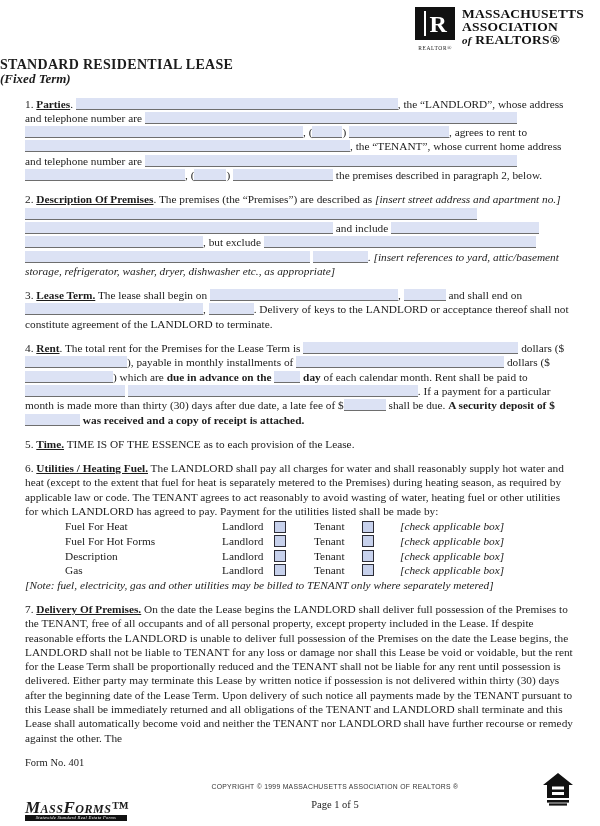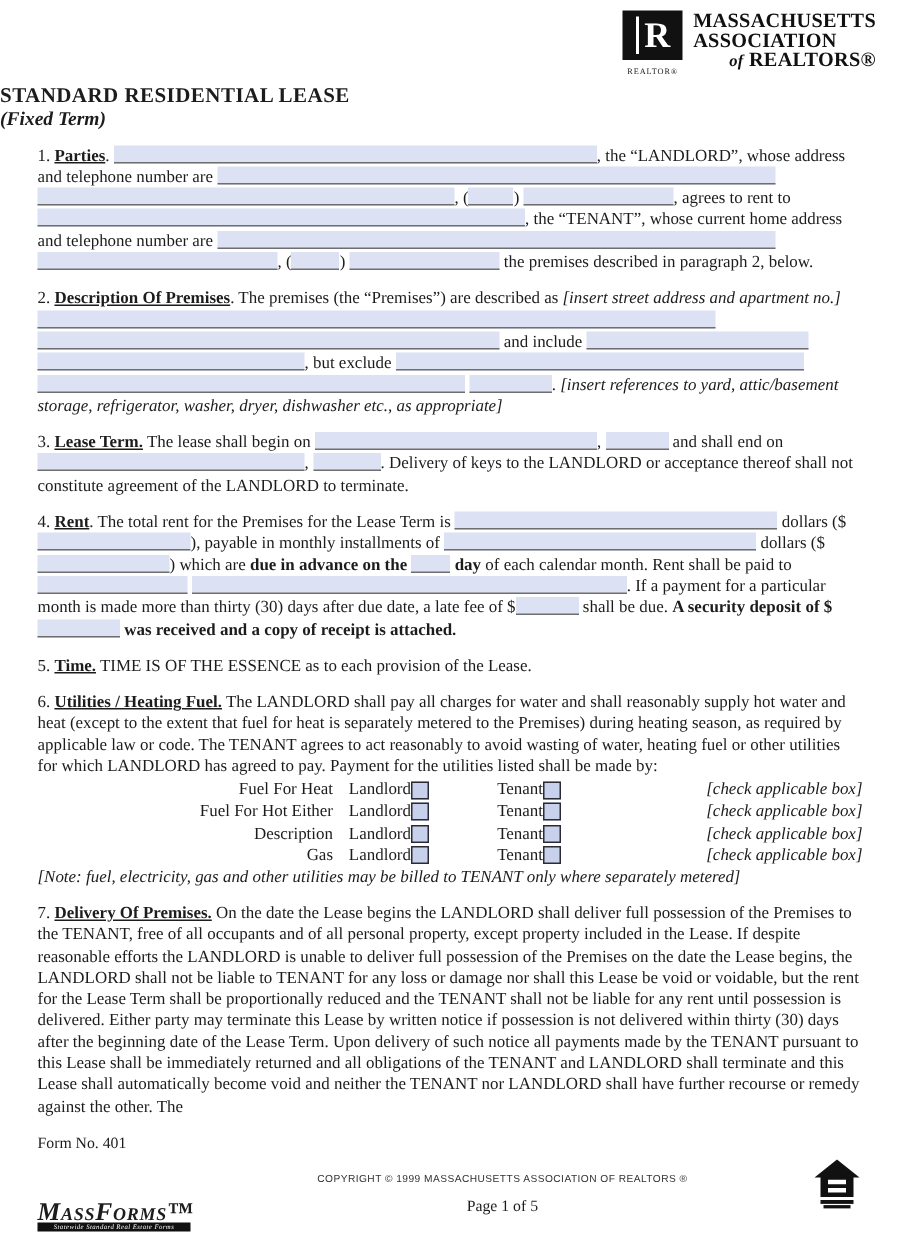--- a/index.html
+++ b/index.html
@@ -9,41 +9,41 @@
     color:#1c1c1c;overflow:hidden;margin:0 auto;
   }
   
   .header{display:flex;justify-content:flex-end;padding:7px 16px 0 0;height:48px;box-sizing:border-box;}
   .logo-wrap{display:flex;align-items:flex-start;gap:7px;}
   .r-box{position:relative;width:40px;height:33px;background:#111;display:flex;align-items:center;justify-content:center;}
   .r-box::before{content:"";position:absolute;left:9px;top:4px;bottom:4px;width:2px;background:#fff;}
   .r-letter{color:#fff;font-weight:bold;font-size:24px;line-height:24px;font-family:"Liberation Serif",serif;padding-left:6px;}
   .r-caption{font-size:5.5px;letter-spacing:0.6px;color:#222;text-align:center;margin-top:1px;}
   .assoc{font-weight:bold;font-size:13.5px;line-height:13px;letter-spacing:0.2px;color:#111;font-family:"Liberation Serif",serif;}
-  .assoc .of{font-style:italic;font-weight:bold;text-transform:lowercase;font-size:11px;margin-left:24px;}
+  .assoc .of{font-style:italic;font-weight:bold;text-transform:lowercase;font-size:11px;}
   
   .title-block{text-align:left;margin-top:10px;font-weight:bold;}
   .doc-title{font-size:14px;letter-spacing:0.3px;}
   .doc-subtitle{font-size:13px;font-style:italic;}
   
   .lease-body{padding:10px 25px 0 25px;}
   .para{margin:0 0 10px 0;}
   .para.tight{margin-bottom:1px;}
   .para.note{}
   .r{}
   .b{font-weight:bold;}
   .i{font-style:italic;}
   .bu{font-weight:bold;text-decoration:underline;}
   .blank{
     display:inline-block;height:11px;background:#dce2f4;
     border-bottom:1px solid #6e6e6e;vertical-align:-2px;
   }
   
   .utilities{padding-left:40px;}
-  .u-row{display:grid;grid-template-columns:157px 52px 40px 48px 38px auto;height:14.6px;align-items:center;text-align:right;}
+  .u-row{display:grid;grid-template-columns:157px 52px 40px 48px 38px auto;height:14.6px;align-items:center;}
   .u-box{width:10px;height:10px;background:#c7d1ec;border:1.6px solid #2b2b35;display:inline-block;box-sizing:content-box;}
   .u-note{font-style:italic;}
   
   .footer{position:absolute;left:25px;right:25px;top:756px;}
   .form-no{font-size:10.5px;margin-bottom:2px;padding-right:6px;}
   .footer-row{display:flex;align-items:flex-start;justify-content:space-between;}
   .massforms{margin-top:28px;font-style:italic;}
   .mf-name{font-variant:small-caps;font-weight:600;font-size:17px;letter-spacing:0.5px;line-height:15px;}
   .mf-sub{background:#111;color:#fff;font-size:4.5px;line-height:6px;text-align:center;letter-spacing:0.3px;padding:0 2px;width:102px;box-sizing:border-box;}
   .f-center{text-align:center;margin-top:8px;}
@@ -87,21 +87,21 @@
       <div class="utilities">
         <div class="u-row">
           <span class="u-item">Fuel For Heat</span>
           <span class="u-lab">Landlord</span>
           <span class="u-box"></span>
           <span class="u-lab">Tenant</span>
           <span class="u-box"></span>
           <span class="u-note">[check applicable box]</span>
         </div>
         <div class="u-row">
-          <span class="u-item">Fuel For Hot Either</span>
+          <span class="u-item">Fuel For Hot Forms</span>
           <span class="u-lab">Landlord</span>
           <span class="u-box"></span>
           <span class="u-lab">Tenant</span>
           <span class="u-box"></span>
           <span class="u-note">[check applicable box]</span>
         </div>
         <div class="u-row">
           <span class="u-item">Description</span>
           <span class="u-lab">Landlord</span>
           <span class="u-box"></span>

